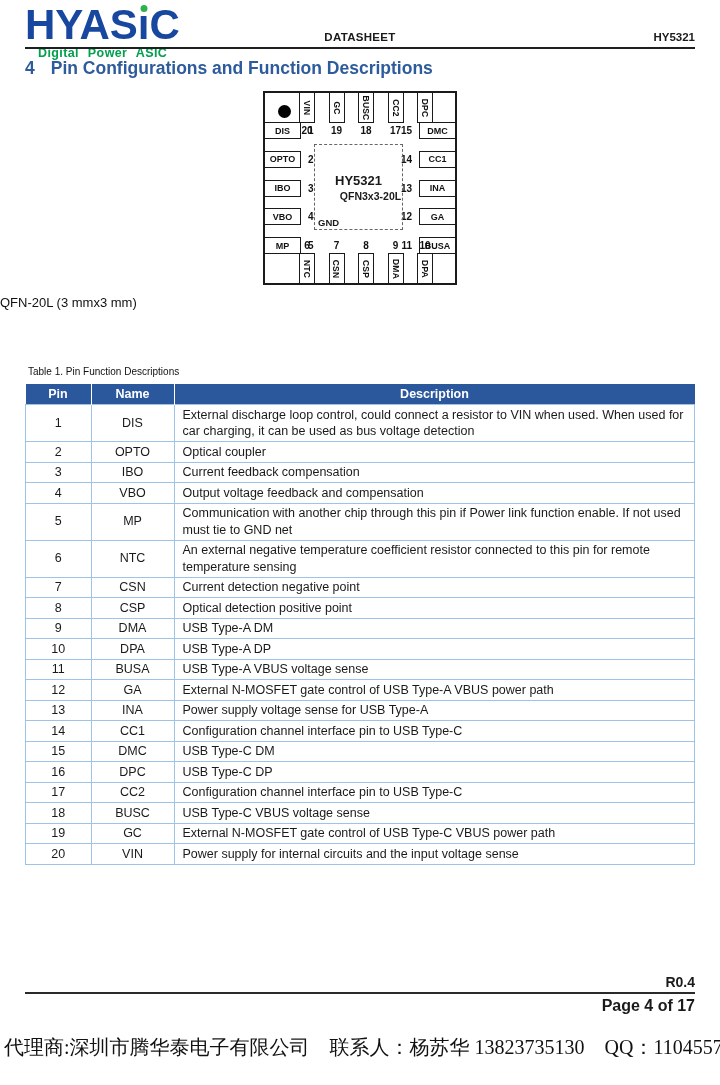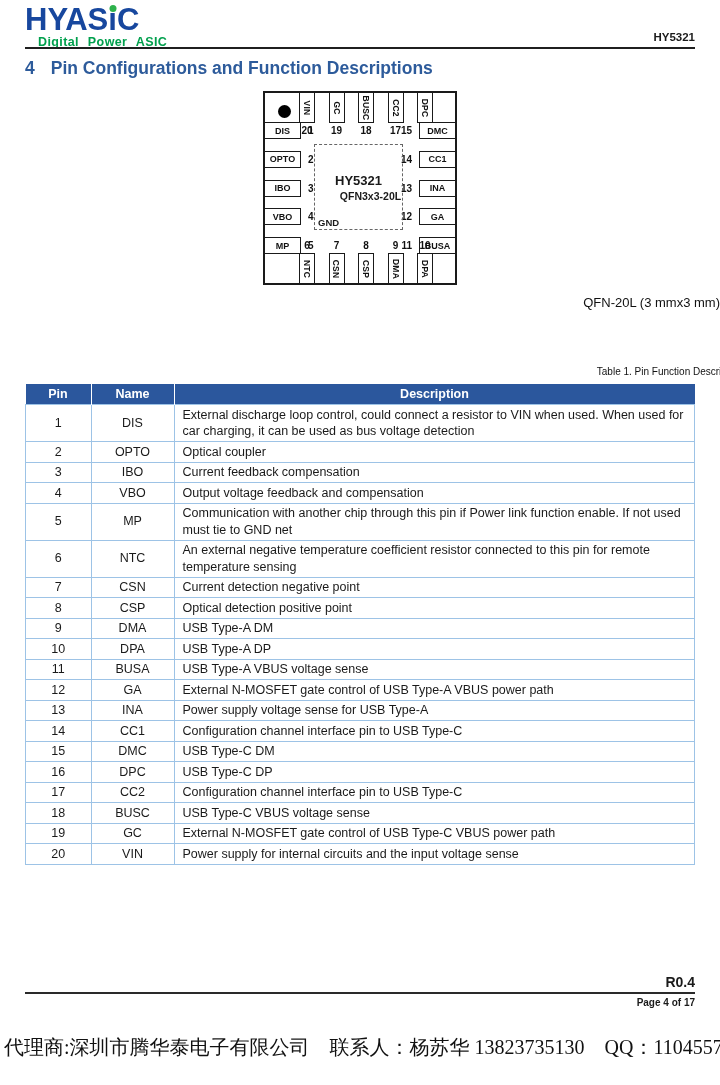--- a/index.html
+++ b/index.html
@@ -1,21 +1,21 @@
 <!DOCTYPE html>
 <html style="--logo_blue: #17479e; --brand_green: #00a04d; --dot_green: #2eb24c; --title_blue: #2d5b9b; --table_header_blue: #2b579d; --table_border_blue: #9dc3e6; --rule_dark: #1f1f1f;"><head>
 <meta charset="utf-8">
 <style>
   html,body{margin:0;padding:0;background:#ffffff;}
   .page{position:relative;width:720px;height:1085px;background:#fff;
         font-family:"Liberation Sans","DejaVu Sans",sans-serif;color:#1a1a1a;overflow:hidden;}
 
   
   .logo{position:absolute;left:25px;top:4px;}
-  .logo-main{font-size:31px;font-weight:800;color:var(--logo_blue);line-height:1;letter-spacing:0;}
+  .logo-main{font-size:42px;font-weight:800;color:var(--logo_blue);line-height:1;letter-spacing:0;}
   .logo-i{position:relative;display:inline-block;}
   .logo-i::after{content:'';position:absolute;left:50%;transform:translateX(-50%);
                  top:1px;width:7px;height:7px;border-radius:50%;background:var(--dot_green);}
   .tagline{font-size:12.5px;font-weight:700;color:var(--brand_green);
            letter-spacing:.4px;word-spacing:5px;margin:0 0 0 13px;}
   .doc-type{position:absolute;top:31px;left:0;width:100%;text-align:center;
             font-size:11.5px;font-weight:700;letter-spacing:.3px;}
   .part-no{position:absolute;top:31px;right:25px;font-size:11.5px;font-weight:600;}
   .header-rule{position:absolute;top:47px;left:25px;right:25px;height:2px;background:var(--rule_dark);}
 
@@ -41,52 +41,53 @@
              justify-content:space-between;align-items:flex-start;}
   .pins-right{position:absolute;right:1px;top:31px;bottom:31px;display:flex;flex-direction:column;
               justify-content:space-between;align-items:flex-end;}
   .die{position:absolute;left:51px;top:53px;width:89px;height:86px;border:1.5px dashed #666;
        box-sizing:border-box;display:flex;flex-direction:column;align-items:center;justify-content:center;gap:2px;}
   .die-name{font-size:13px;font-weight:700;}
   .die-pkg{font-size:10.5px;font-weight:600;margin-left:24px;}
   .die-gnd{position:absolute;left:3px;bottom:1px;font-size:9.5px;font-weight:600;}
 
   
-  .caption{position:absolute;left:0;width:100%;text-align:right;font-size:13px;color:#111;}
+  .caption{position:absolute;left:0;width:100%;text-align:left;font-size:13px;color:#111;}
   .cap-pkg{top:295px;}
   .cap-fig{top:322px;}
   .cap-table{top:366px;font-size:10px;margin-left:28px;}
 
   
   .pin-table{position:absolute;top:384px;left:25px;width:670px;border-collapse:collapse;
              font-size:12.5px;table-layout:fixed;}
   .pin-table th{background:var(--table_header_blue);color:#fff;font-weight:700;
                 font-size:12.5px;height:20px;padding:0 10px;}
   .pin-table th + th{border-left:1.5px solid #fff;}
   th.col-pin{width:45px;} th.col-name{width:62px;}
   .pin-table td{border:1px solid var(--table_border_blue);padding:1.5px 8px;line-height:1.32;
                 vertical-align:middle;color:#1a1a1a;}
   td.col-pin,td.col-name{text-align:center;padding:1.5px 2px;}
 
   
   .footer-rev{position:absolute;top:974px;right:25px;font-size:14px;font-weight:600;}
   .footer-rule{position:absolute;top:992px;left:25px;right:25px;height:2px;background:#2a2a2a;}
-  .footer-page{position:absolute;top:997px;right:25px;font-size:10px;font-weight:600;}
+  .footer-page{position:absolute;top:997px;right:25px;font-size:16px;font-weight:600;}
   .agent-line{position:absolute;top:1034px;left:4px;right:2px;white-space:nowrap;
               font-family:"Liberation Serif","DejaVu Serif",serif;font-size:20px;color:#111;}
 </style>
 </head>
 <body>
 
 <div class="page">
 
   <div class="logo">
     <div class="logo-main"><span>HYAS</span><span class="logo-i"><span>ı</span></span><span>C</span></div>
     <div class="tagline">Digital Power ASIC</div>
   </div>
+  <div class="doc-type">DATASHEET</div>
   <div class="part-no">HY5321</div>
   <div class="header-rule"></div>
 
   <div class="section-title">
     <span>4</span>
     <span>Pin Configurations and Function Descriptions</span>
   </div>
 
   <div class="chip-wrap">
     <div class="chip"></div>

